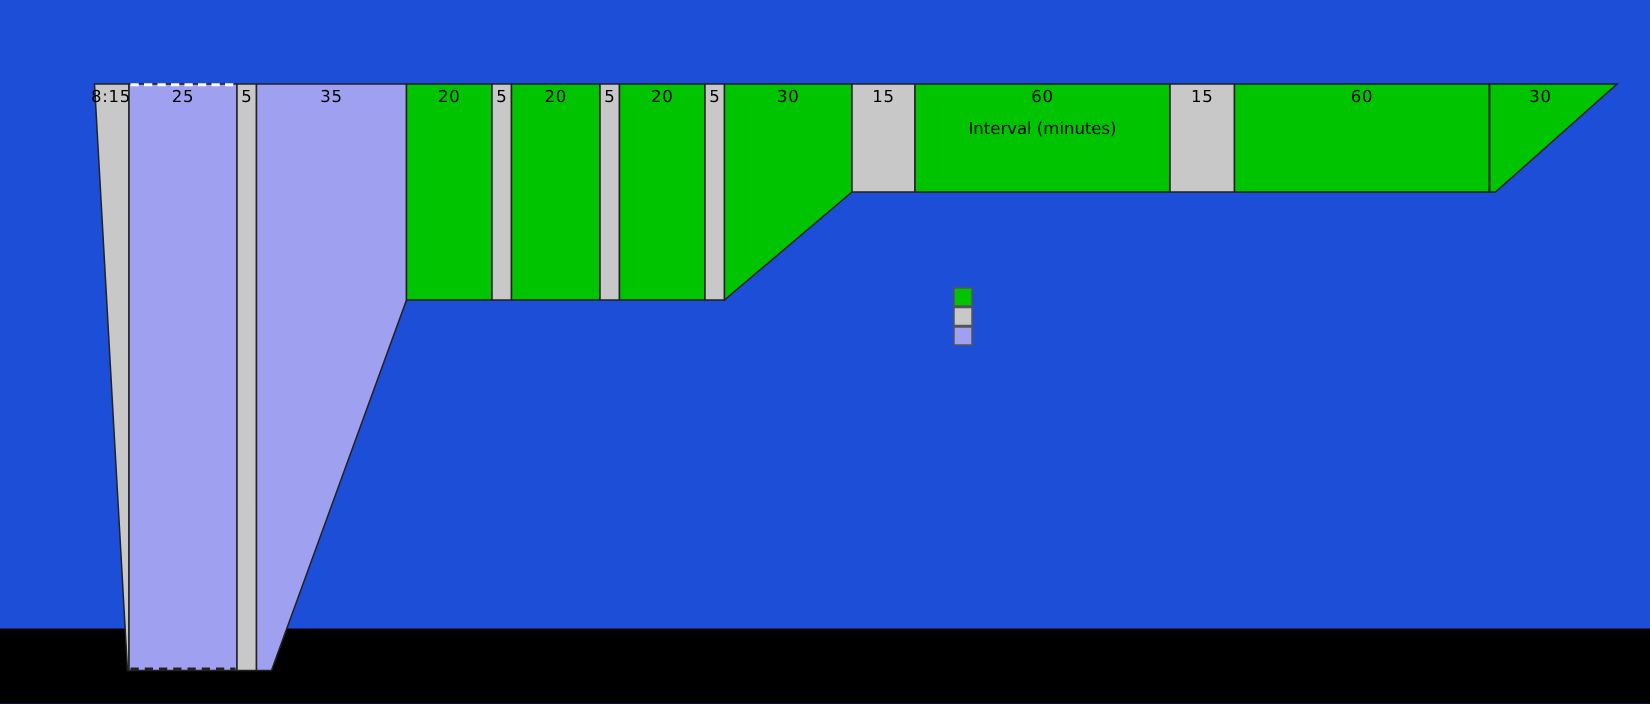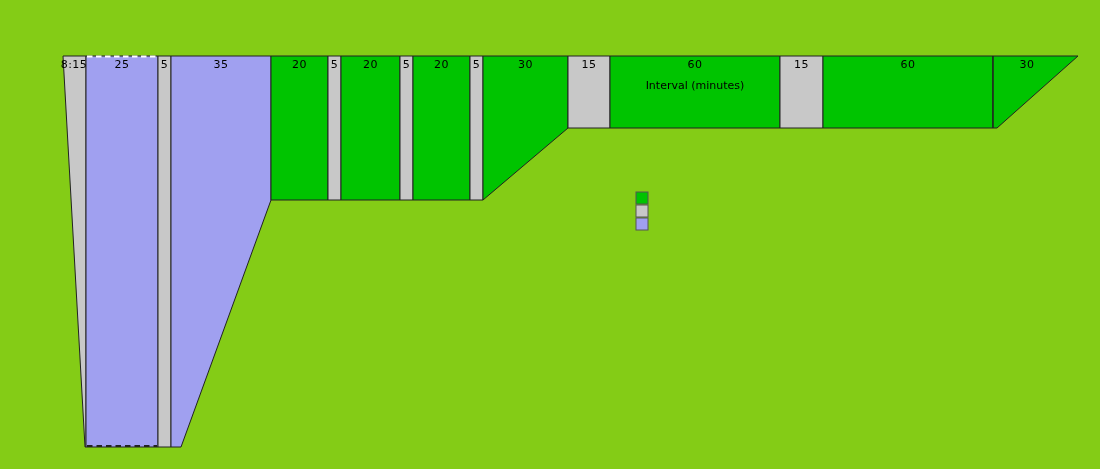--- a/index.html
+++ b/index.html
@@ -7,22 +7,22 @@
     padding: 0;
     background: #000000;
     width: 1100px;
     height: 469px;
     overflow: hidden;
     font-family: "DejaVu Sans", sans-serif;
   }
   .stage {
     position: relative;
     width: 1100px;
-    height: 469px;
-    background: #84cc16;
+    height: 419px;
+    background: #1d4ed8;
   }
   svg.chart {
     position: absolute;
     left: 0;
     top: 0;
     width: 1100px;
     height: 469px;
     display: block;
   }
   .block {

